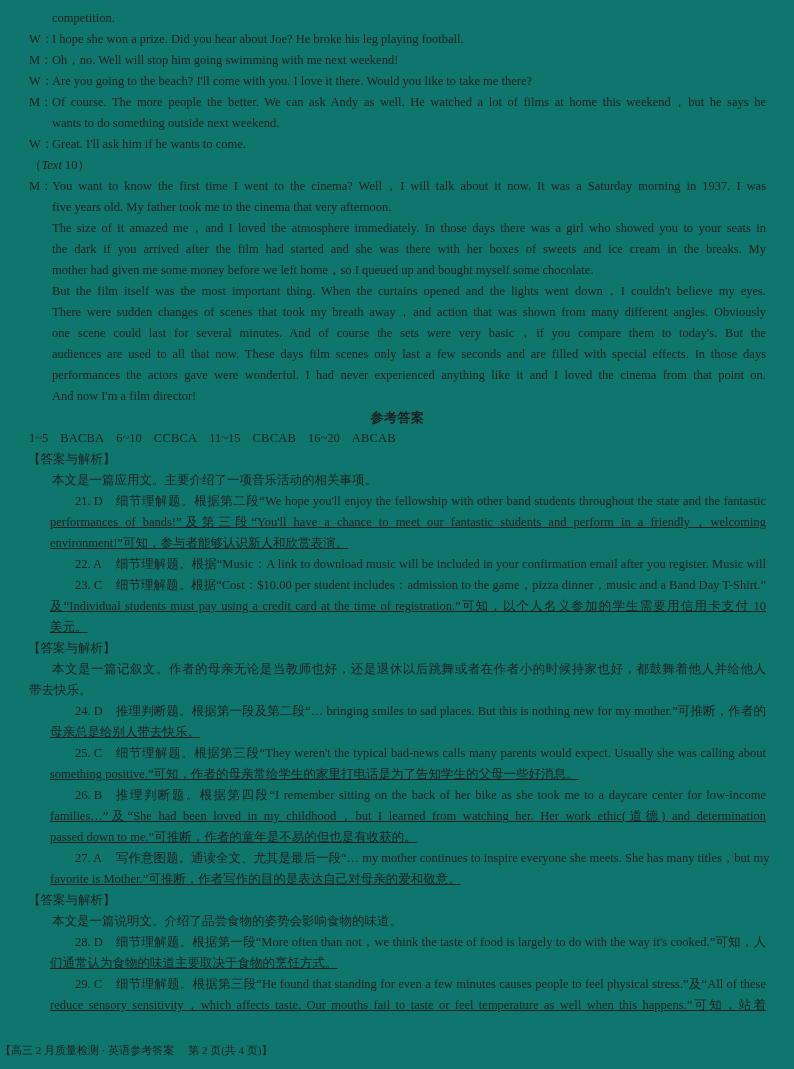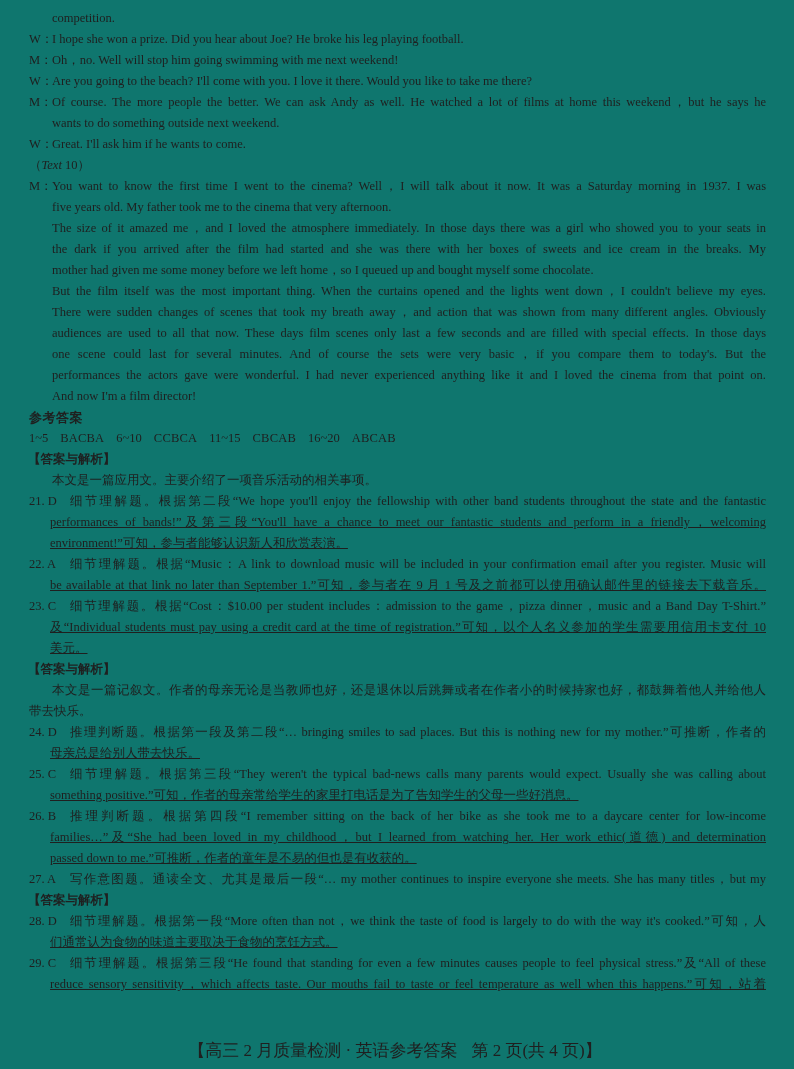--- a/index.html
+++ b/index.html
@@ -23,38 +23,38 @@
     display: flex;
     height: 21px;
     line-height: 21px;
     white-space: nowrap;
   }
   .ln .c { flex: 1; min-width: 0; }
   .ln.j .c { text-align: justify; text-align-last: justify; text-justify: auto; }
   .ind { padding-left: 23px; }
   .ind2 { padding-left: 21px; text-decoration: underline; }
   .spk { flex: none; width: 23px; }
-  .num { flex: none; width: 41px; }
-  .center { justify-content: flex-start; }
+  .num { flex: none; width: 41px; margin-left: 46px; }
+  .center { justify-content: center; }
   .b { font-weight: normal; }
   .i { font-style: italic; }
   .key span.r { margin-right: 12px; text-align: center; }
   .key span.a { margin-right: 12px; letter-spacing: 0.2px; }
-  .heading { font-weight: bold; margin-left: -1px; }
+  .heading { font-weight: normal; margin-left: -1px; }
   .title { font-weight: bold; font-size: 13px; letter-spacing: 0.5px; }
   .footer {
     position: absolute;
     left: 0;
     top: 1040px;
     width: 790px;
     height: 21px;
     line-height: 21px;
-    text-align: center;
+    text-align: left;
     white-space: nowrap;
-    font-size: 17px;
+    font-size: 11px;
   }
   .footer .gap { display: inline-block; width: 14px; }
 </style>
 </head>
 <body>
 
 <div class="page">
   <div class="content">
 
     <section>
@@ -104,24 +104,24 @@
       <div class="ln ind">
         <span class="c">mother had given me some money before we left home，so I queued up and bought myself some chocolate.</span>
       </div>
       <div class="ln ind j">
         <span class="c">But the film itself was the most important thing.  When the curtains opened and the lights went down，I couldn't believe my eyes.</span>
       </div>
       <div class="ln ind j">
         <span class="c">There were sudden changes of scenes that took my breath away，and action that was shown from many different angles.  Obviously</span>
       </div>
       <div class="ln ind j">
+        <span class="c">one scene could last for several minutes.  And of course the sets were very basic，if you compare them to today's.  But the</span>
+      </div>
+      <div class="ln ind j">
         <span class="c">audiences are used to all that now.  These days film scenes only last a few seconds and are filled with special effects.  In those days</span>
-      </div>
-      <div class="ln ind j">
-        <span class="c">one scene could last for several minutes.  And of course the sets were very basic，if you compare them to today's.  But the</span>
       </div>
       <div class="ln ind j">
         <span class="c">performances the actors gave were wonderful.  I had never experienced anything like it and I loved the cinema from that point on.</span>
       </div>
       <div class="ln ind">
         <span class="c">And now I'm a film director!</span>
       </div>
     </section>
 
     <section>
@@ -156,23 +156,20 @@
         <span class="c">performances of bands!”及第三段“You'll have a chance to meet our fantastic students and perform in a friendly，welcoming</span>
       </div>
       <div class="ln ind2">
         <span class="c">environment!”可知，参与者能够认识新人和欣赏表演。</span>
       </div>
 
       <div class="ln j">
         <span class="num">22. A</span>
         <span class="c"><span>细节理解题。</span><span>根据“</span><span class="b">Music</span><span>：A link to download music will be included in your confirmation email after you register.  Music will</span></span>
       </div>
-      <div class="ln ind2 j">
-        <span class="c">be available at that link no later than September 1.”可知，参与者在 9 月 1 号及之前都可以使用确认邮件里的链接去下载音乐。</span>
-      </div>
 
       <div class="ln j">
         <span class="num">23. C</span>
         <span class="c"><span>细节理解题。</span><span>根据“</span><span class="b">Cost</span><span>：$10.00 per student includes：admission to the game，pizza dinner，music and a Band Day T-Shirt.”</span></span>
       </div>
       <div class="ln ind2 j">
         <span class="c">及“Individual students must pay using a credit card at the time of registration.”可知，以个人名义参加的学生需要用信用卡支付 10</span>
       </div>
       <div class="ln ind2">
         <span class="c">美元。</span>
@@ -214,25 +211,31 @@
         <span class="c">families…”及“She had been loved in my childhood，but I learned from watching her.  Her work ethic(道德) and determination</span>
       </div>
       <div class="ln ind2">
         <span class="c">passed down to me.”可推断，作者的童年是不易的但也是有收获的。</span>
       </div>
 
       <div class="ln j">
         <span class="num">27. A</span>
         <span class="c"><span>写作意图题。</span><span>通读全文、尤其是最后一段“… my mother continues to inspire everyone she meets.  She has many titles，but my</span></span>
       </div>
+      <div class="ln ind2">
+        <span class="c">favorite is Mother.”可推断，作者写作的目的是表达自己对母亲的爱和敬意。</span>
+      </div>
     </section>
 
     <section>
       <div class="ln">
         <span class="c heading">【答案与解析】</span>
+      </div>
+      <div class="ln ind">
+        <span class="c">本文是一篇说明文。介绍了品尝食物的姿势会影响食物的味道。</span>
       </div>
 
       <div class="ln j">
         <span class="num">28. D</span>
         <span class="c"><span>细节理解题。</span><span>根据第一段“More often than not，we think the taste of food is largely to do with the way it's cooked.”可知，人</span></span>
       </div>
       <div class="ln ind2">
         <span class="c">们通常认为食物的味道主要取决于食物的烹饪方式。</span>
       </div>
 

